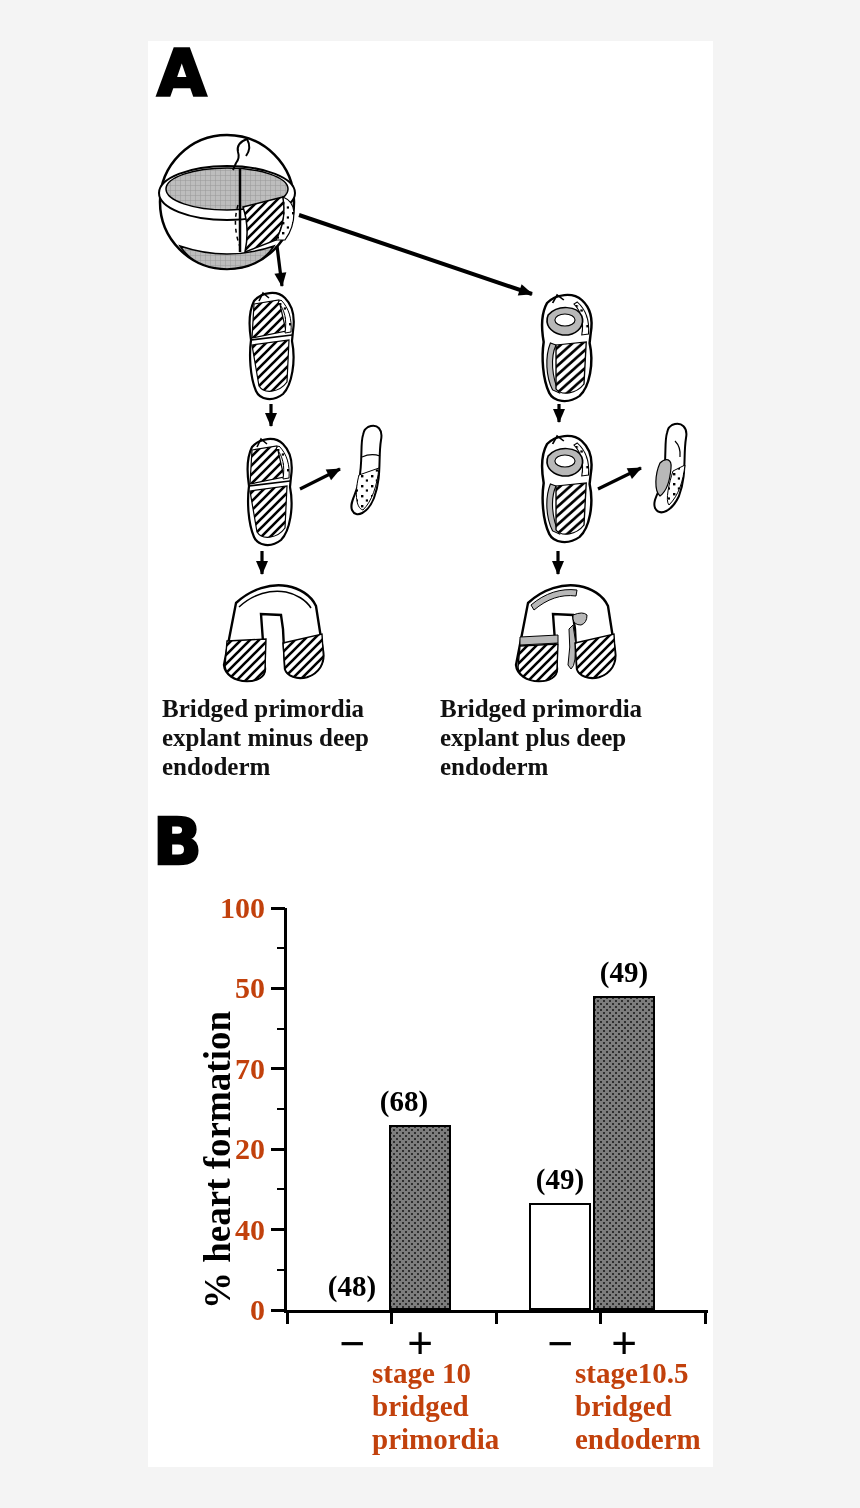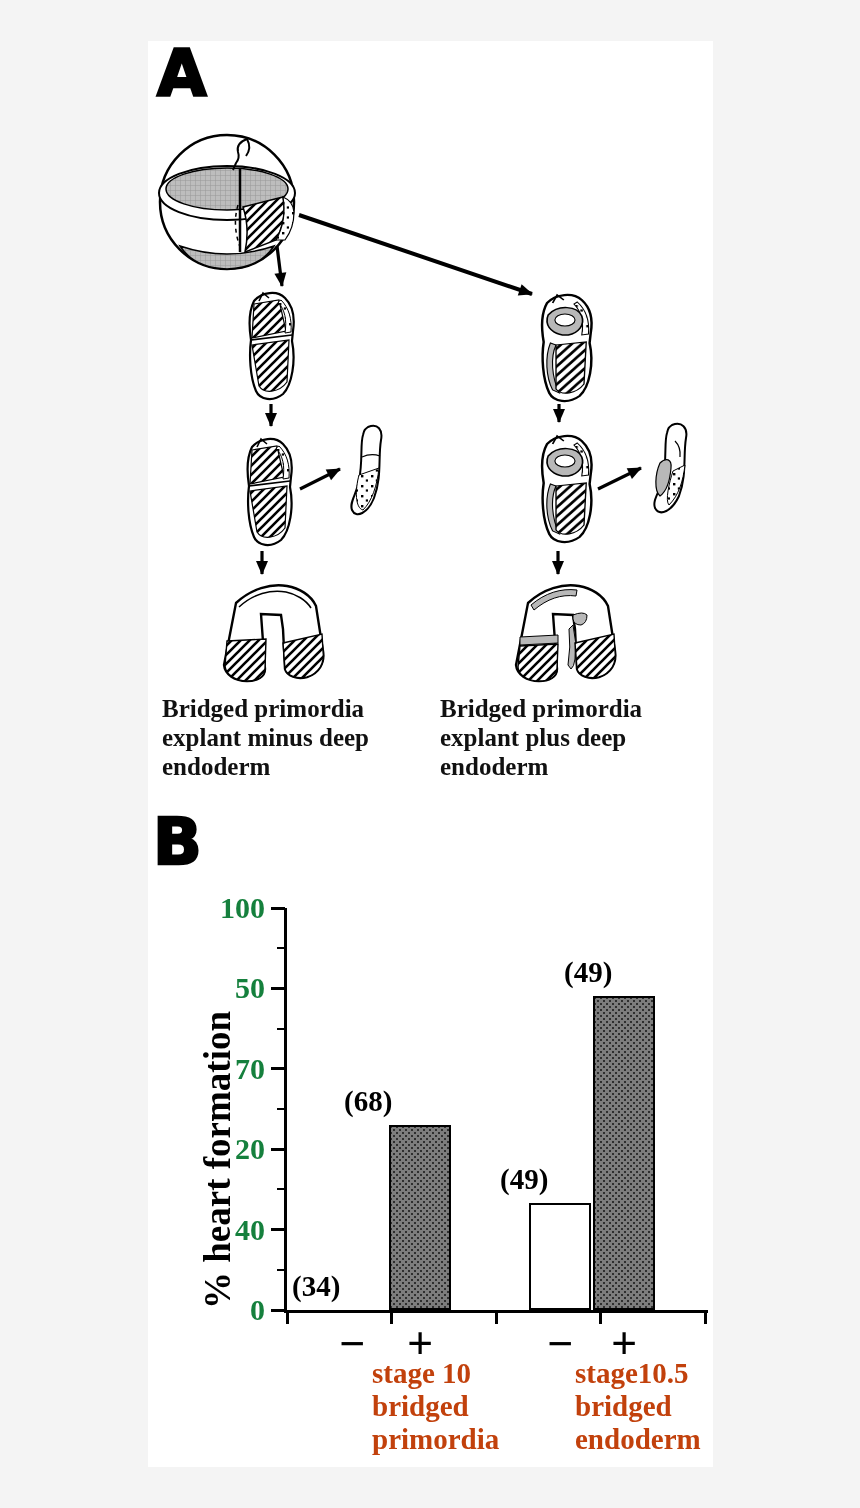--- a/index.html
+++ b/index.html
@@ -5,22 +5,22 @@
   html,body{margin:0;padding:0;background:#f4f4f4;}
   .canvas{position:relative;width:860px;height:1508px;background:#f4f4f4;overflow:hidden;
           font-family:"Liberation Serif",serif;color:#0b0b0b;}
   .panel{position:absolute;left:148px;top:41px;width:565px;height:1426px;background:#ffffff;}
   .pletter{position:absolute;font:bold 64px "DejaVu Sans",sans-serif;-webkit-text-stroke:2.5px #000;
            letter-spacing:1px;color:#000;}
   .caption{position:absolute;font:bold 25px/29px "Liberation Serif",serif;white-space:pre-line;color:#111;}
   #diagramA{position:absolute;left:0;top:0;}
   
   .axis{position:absolute;background:#000;}
-  .ylab{position:absolute;font:bold 30px/34px "Liberation Serif",serif;text-align:right;color:#15803d;}
-  .nlab{position:absolute;font:bold 29px/32px "Liberation Serif",serif;color:#000;}
+  .ylab{position:absolute;font:bold 30px/34px "Liberation Serif",serif;text-align:right;color:#c2410c;}
+  .nlab{position:absolute;font:bold 29px/32px "Liberation Serif",serif;text-align:center;color:#000;}
   .sign{position:absolute;font:bold 46px/44px "Liberation Serif",serif;text-align:center;color:#000;}
   .glab{position:absolute;font:bold 29px/33px "Liberation Serif",serif;white-space:pre-line;color:#c2410c;margin-left:37px;}
   .bar{position:absolute;box-sizing:border-box;border:2.5px solid #000;}
   .bar-white{background-color:#ffffff;}
   .bar-dark{background-color:#7d7d7d;
     background-image:radial-gradient(circle,#2f2f2f 1.1px,transparent 1.5px),
                      radial-gradient(circle,#2f2f2f 1.1px,transparent 1.5px);
     background-size:6px 6px,6px 6px;background-position:0 0,3px 3px;}
   .ytitle{position:absolute;left:18px;top:1138px;width:400px;height:44px;text-align:center;
           font:bold 37px "Liberation Serif",serif;transform:rotate(-90deg);color:#000;}
@@ -162,21 +162,21 @@
       <div class="axis" style="left: 277px; top: 1268.8px; width: 8px; height: 2px;"></div>
       <div class="axis" style="left: 277px; top: 1188.4px; width: 8px; height: 2px;"></div>
       <div class="axis" style="left: 277px; top: 1108px; width: 8px; height: 2px;"></div>
       <div class="axis" style="left: 277px; top: 1027.6px; width: 8px; height: 2px;"></div>
       <div class="axis" style="left: 277px; top: 947.2px; width: 8px; height: 2px;"></div>
       <div class="axis" style="left: 285.5px; top: 1313px; width: 3px; height: 11px;"></div>
       <div class="axis" style="left: 390px; top: 1313px; width: 3px; height: 11px;"></div>
       <div class="axis" style="left: 494.5px; top: 1313px; width: 3px; height: 11px;"></div>
       <div class="axis" style="left: 599px; top: 1313px; width: 3px; height: 11px;"></div>
       <div class="axis" style="left: 703.5px; top: 1313px; width: 3px; height: 11px;"></div>
-      <div class="nlab" style="left: 292px; top: 1270px; width: 120px;">(34)</div>
+      <div class="nlab" style="left: 292px; top: 1270px; width: 120px;">(48)</div>
       <div class="sign" style="left: 312px; top: 1322px; width: 80px;">−</div>
       <div class="bar bar-dark" style="left: 389px; top: 1125px; width: 62px; height: 185px;"></div>
       <div class="nlab" style="left: 344px; top: 1085px; width: 120px;">(68)</div>
       <div class="sign" style="left: 380px; top: 1322px; width: 80px;">+</div>
       <div class="glab" style="left: 335px; top: 1357px;">stage 10
 bridged
 primordia</div>
       <div class="bar bar-white" style="left: 529px; top: 1203px; width: 62px; height: 107px;"></div>
       <div class="nlab" style="left: 500px; top: 1163px; width: 120px;">(49)</div>
       <div class="sign" style="left: 520px; top: 1322px; width: 80px;">−</div>

